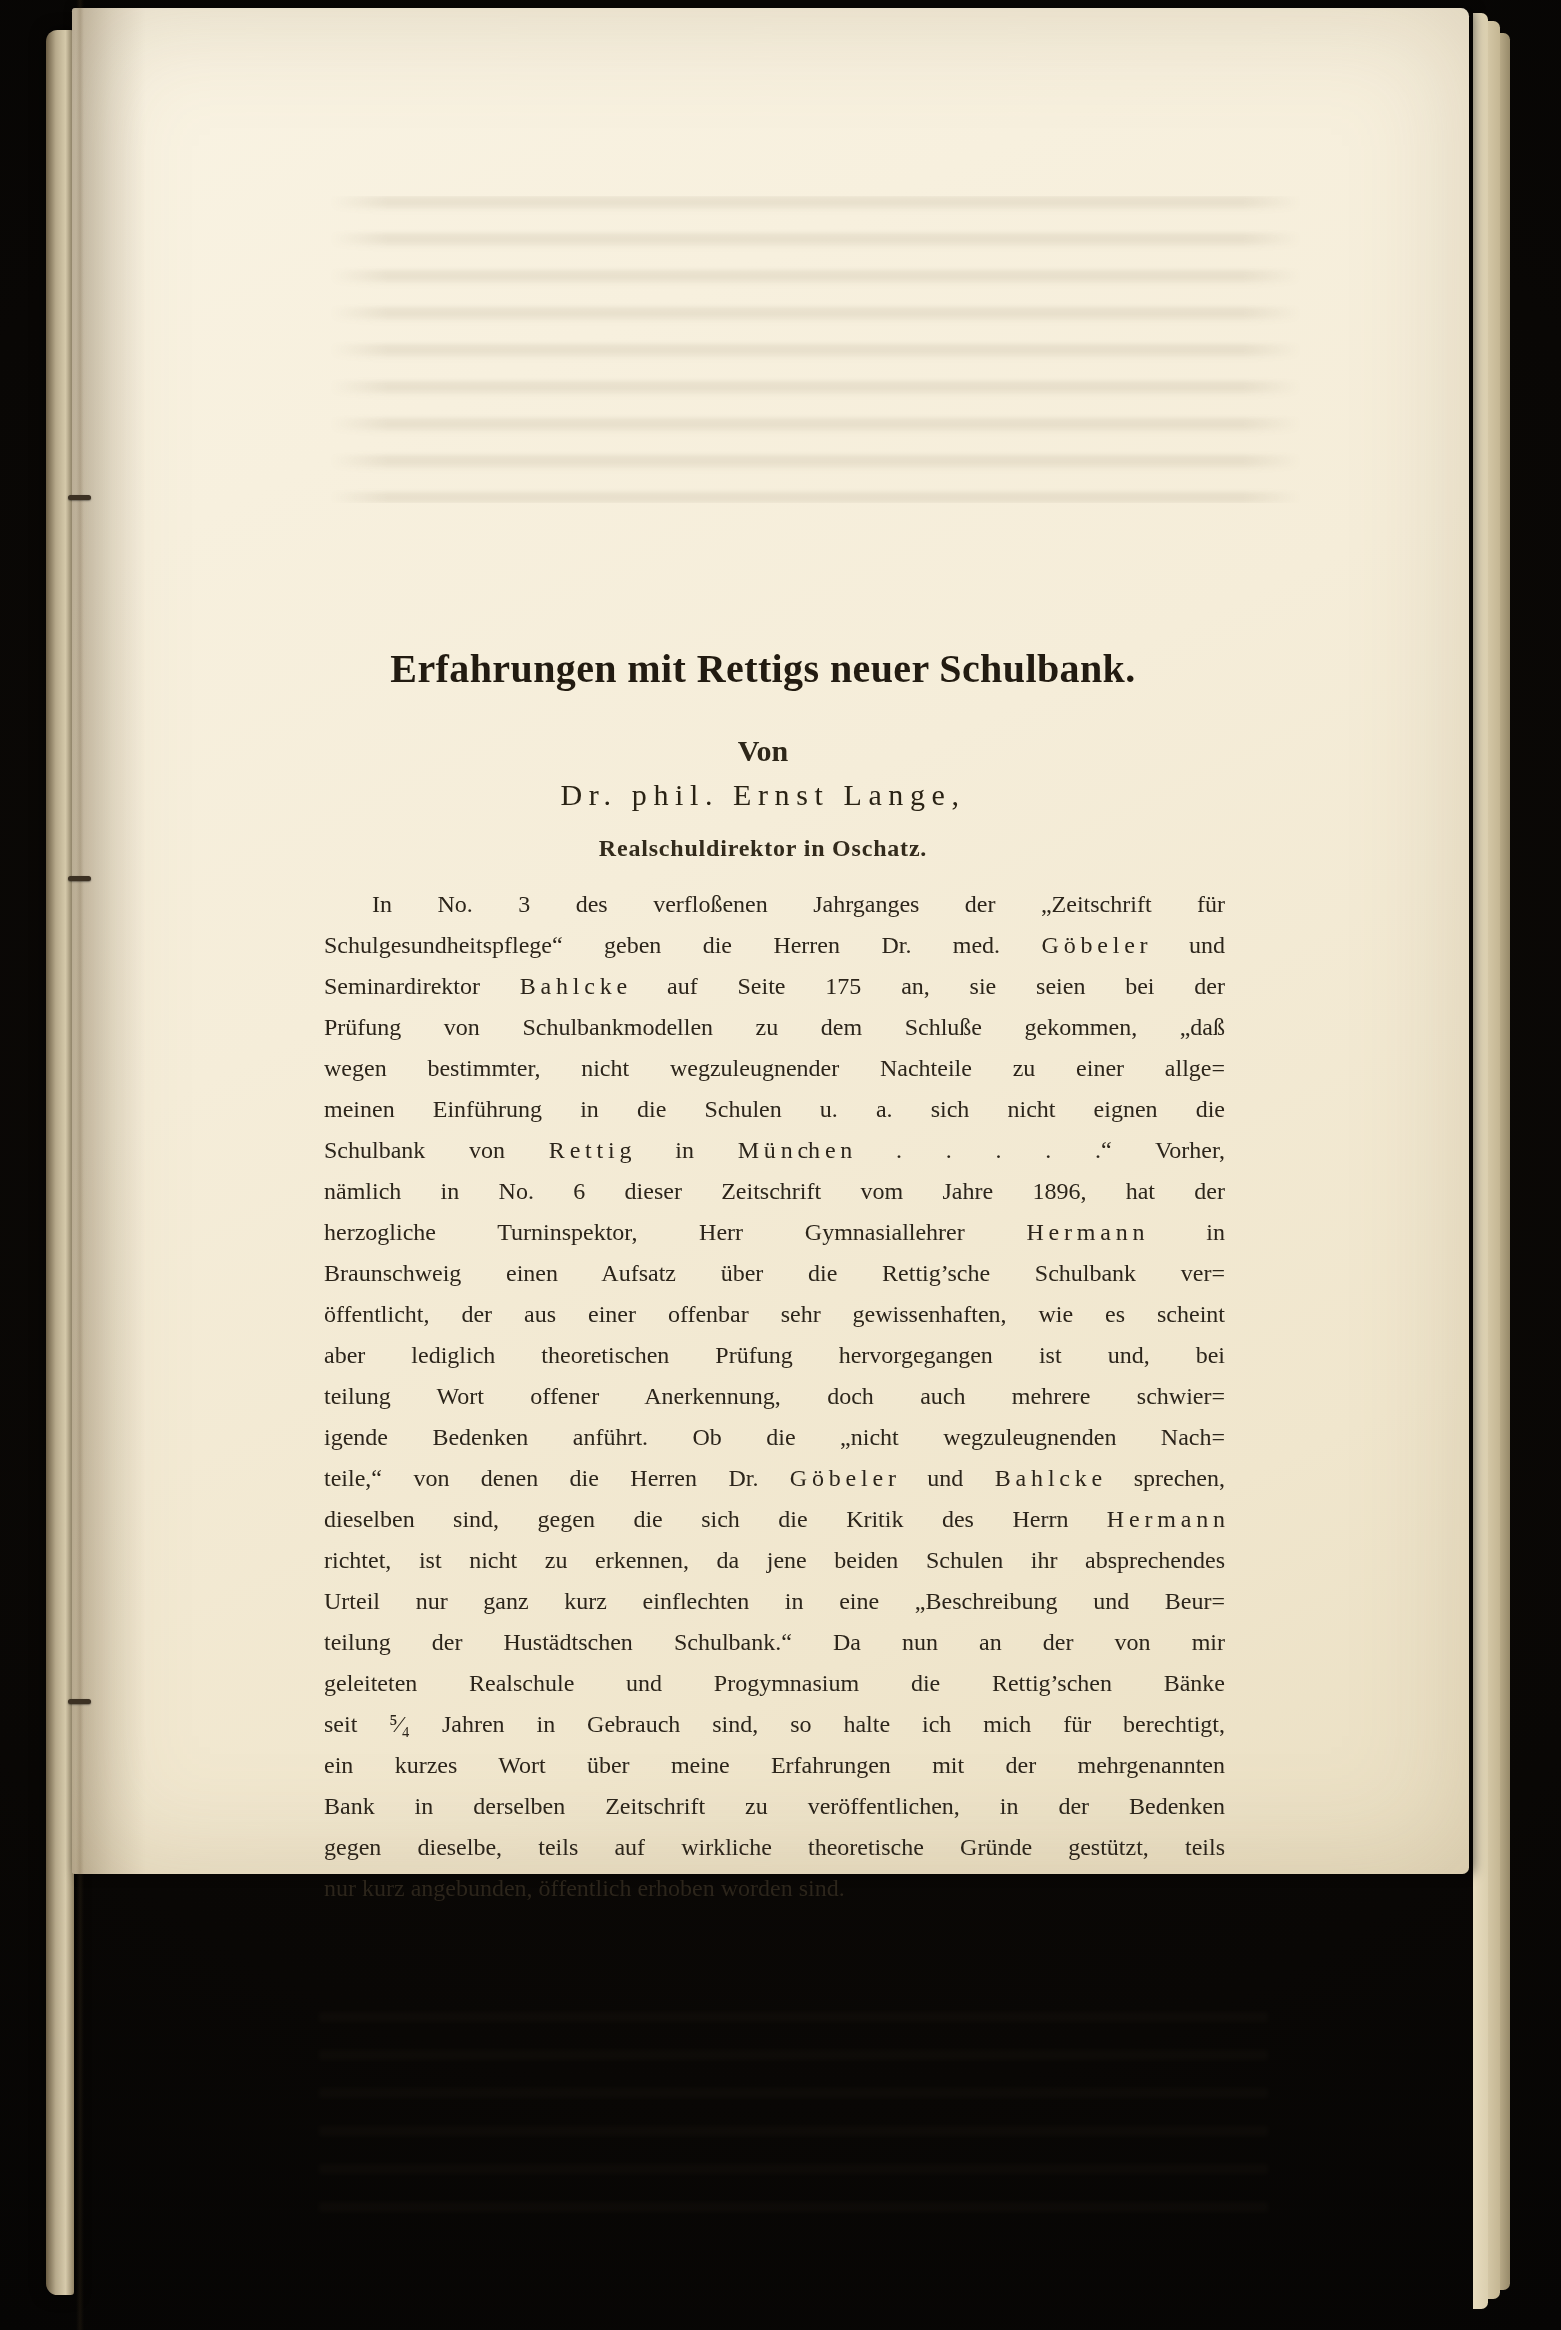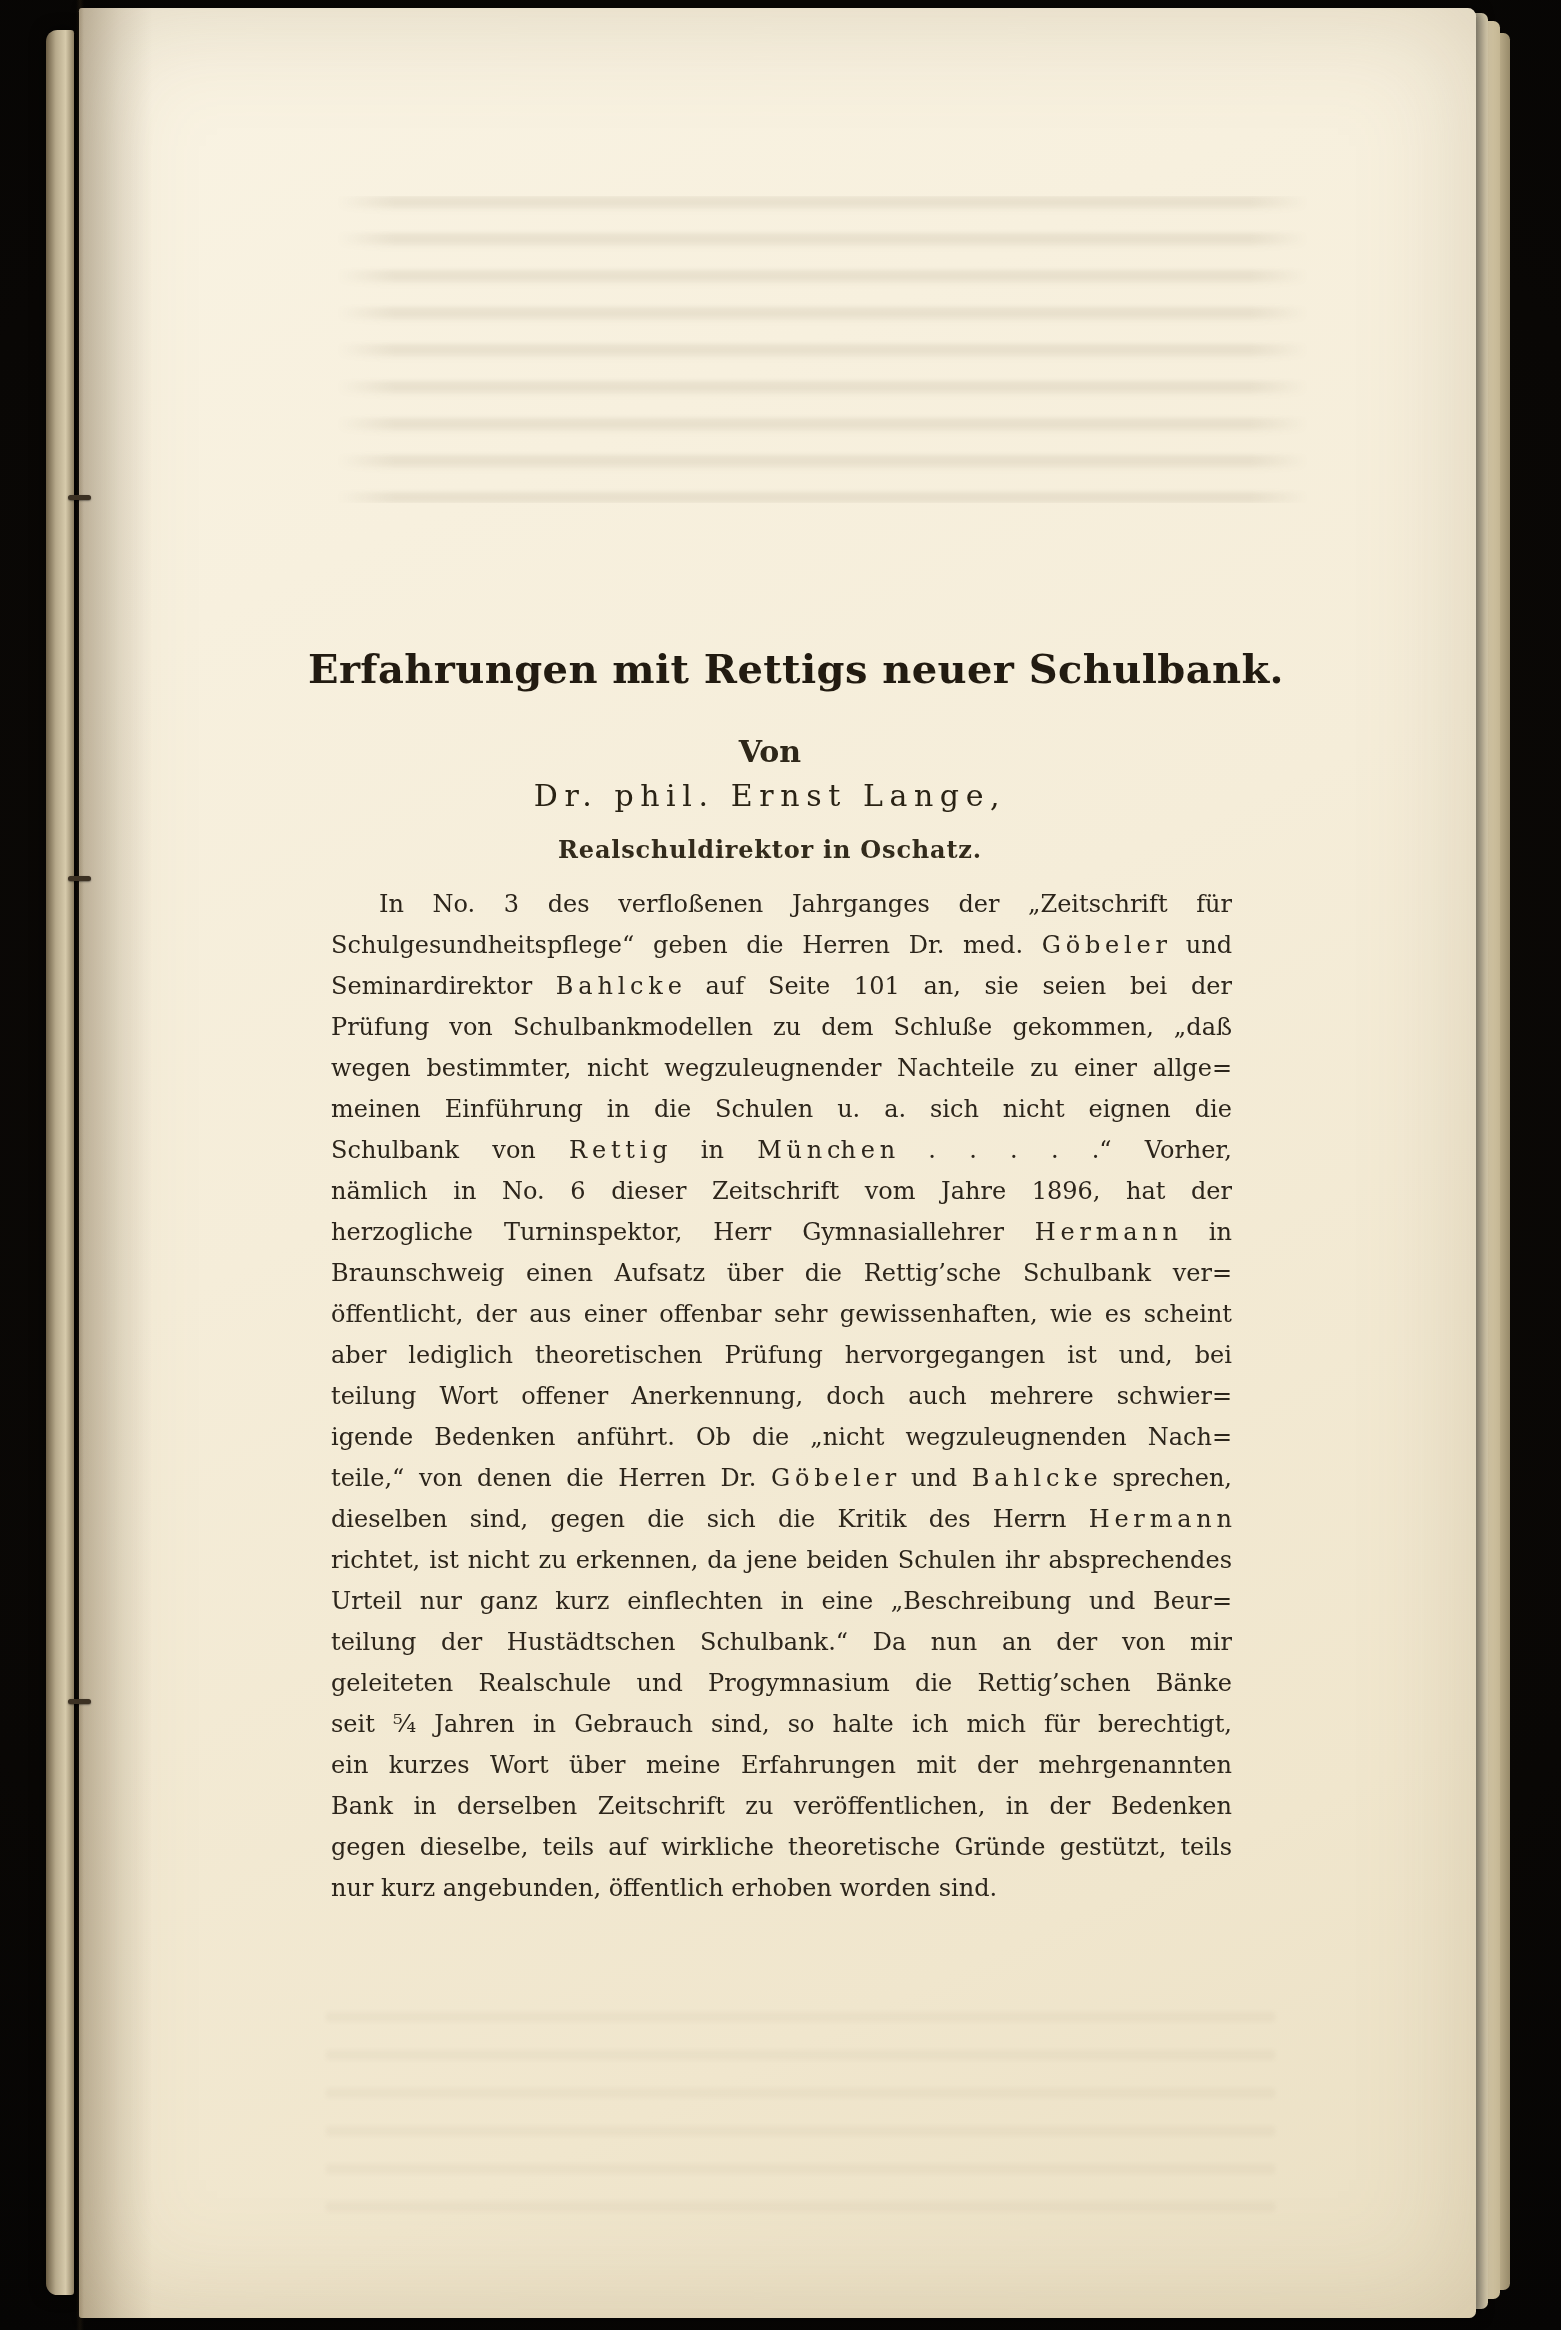--- a/index.html
+++ b/index.html
@@ -9,23 +9,24 @@
     font-family:"DejaVu Serif", serif;
   }
   
   .facing-edge{
     position:absolute;left:46px;top:30px;width:28px;height:2265px;border-radius:11.5px 3.3px 3.3px 11.5px;
     background:linear-gradient(90deg,#6b5d44 0%,#b7aa8c 35%,#d6caab 70%,#8f8164 100%);
     box-shadow:0 0 15px rgba(0,0,0,.7);
   }
   
   .paper{
-    position:absolute;left:79px;top:8.2px;width:1397px;height:2310px;border-radius:3.3px 8.2px 6.6px 3.3px;
+    position:absolute;left:72px;top:8.2px;width:1397px;height:1866px;border-radius:3.3px 8.2px 6.6px 3.3px;
     background:linear-gradient(155deg,#f9f3e3 0%,#f5edd9 45%,#f0e6cd 80%,#eadfc3 100%);
     box-shadow:inset 0 0 115px rgba(150,128,88,.28), 5px 0 11.5px rgba(0,0,0,.55);
+    font-family:Liberation Serif, serif;
   }
   .gutter-shadow{
     position:absolute;left:0;top:0;width:74px;height:100%;
     background:linear-gradient(90deg,rgba(95,75,45,.34) 0%,rgba(95,75,45,.12) 55%,rgba(95,75,45,0) 100%);
     border-radius:3.3px 0 0 3.3px;
   }
   .crease{
     position:absolute;left:76px;top:0;width:8.2px;height:100%;
     background:linear-gradient(90deg,rgba(90,70,40,0) 0%,rgba(90,70,40,.18) 50%,rgba(90,70,40,0) 100%);
   }
@@ -95,21 +96,21 @@
 
         <div class="von">Von</div>
 
         <div class="author">Dr. phil. Ernst Lange,</div>
 
         <div class="affiliation">Realschuldirektor in Oschatz.</div>
 
         <div class="body">
           <div class="line first">In No. 3 des verfloßenen Jahrganges der „Zeitschrift für</div>
           <div class="line">Schulgesundheitspflege“ geben die Herren Dr. med. G ö b e l e r und</div>
-          <div class="line">Seminardirektor B a h l c k e auf Seite 101 an, sie seien bei der</div>
+          <div class="line">Seminardirektor B a h l c k e auf Seite 175 an, sie seien bei der</div>
           <div class="line">Prüfung von Schulbankmodellen zu dem Schluße gekommen, „daß</div>
           <div class="line">wegen bestimmter, nicht wegzuleugnender Nachteile zu einer allge=</div>
           <div class="line">meinen Einführung in die Schulen u. a. sich nicht eignen die</div>
           <div class="line">Schulbank von R e t t i g in M ü n ch e n . . . . .“ Vorher,</div>
           <div class="line">nämlich in No. 6 dieser Zeitschrift vom Jahre 1896, hat der</div>
           <div class="line">herzogliche Turninspektor, Herr Gymnasiallehrer H e r m a n n in</div>
           <div class="line">Braunschweig einen Aufsatz über die Rettig’sche Schulbank ver=</div>
           <div class="line">öffentlicht, der aus einer offenbar sehr gewissenhaften, wie es scheint</div>
           <div class="line">aber lediglich theoretischen Prüfung hervorgegangen ist und, bei</div>
           <div class="line">teilung Wort offener Anerkennung, doch auch mehrere schwier=</div>

